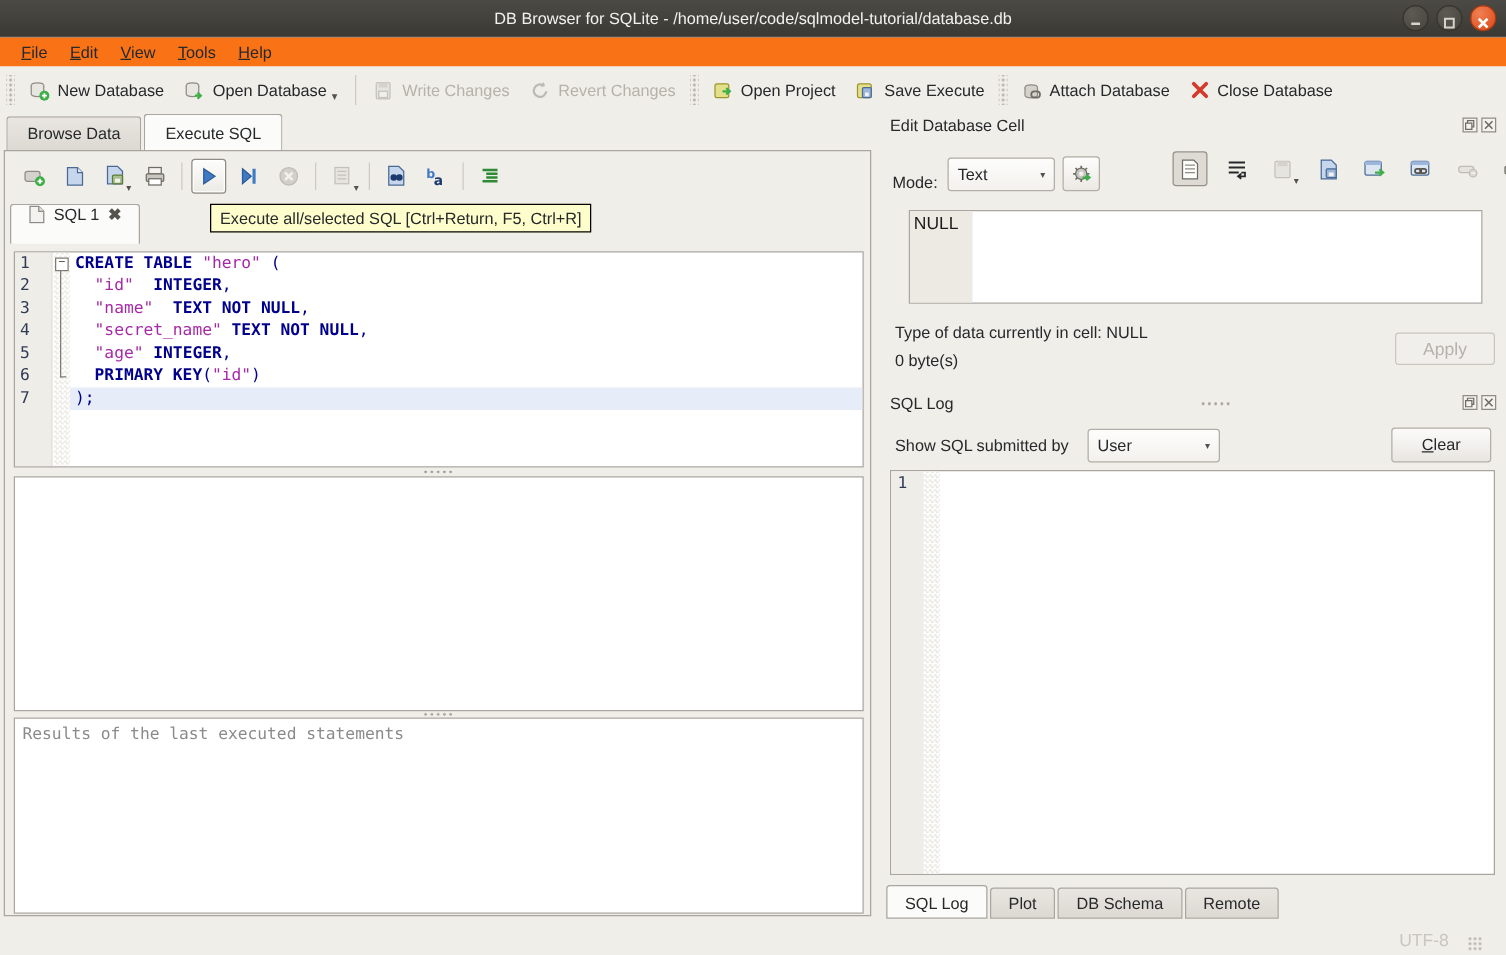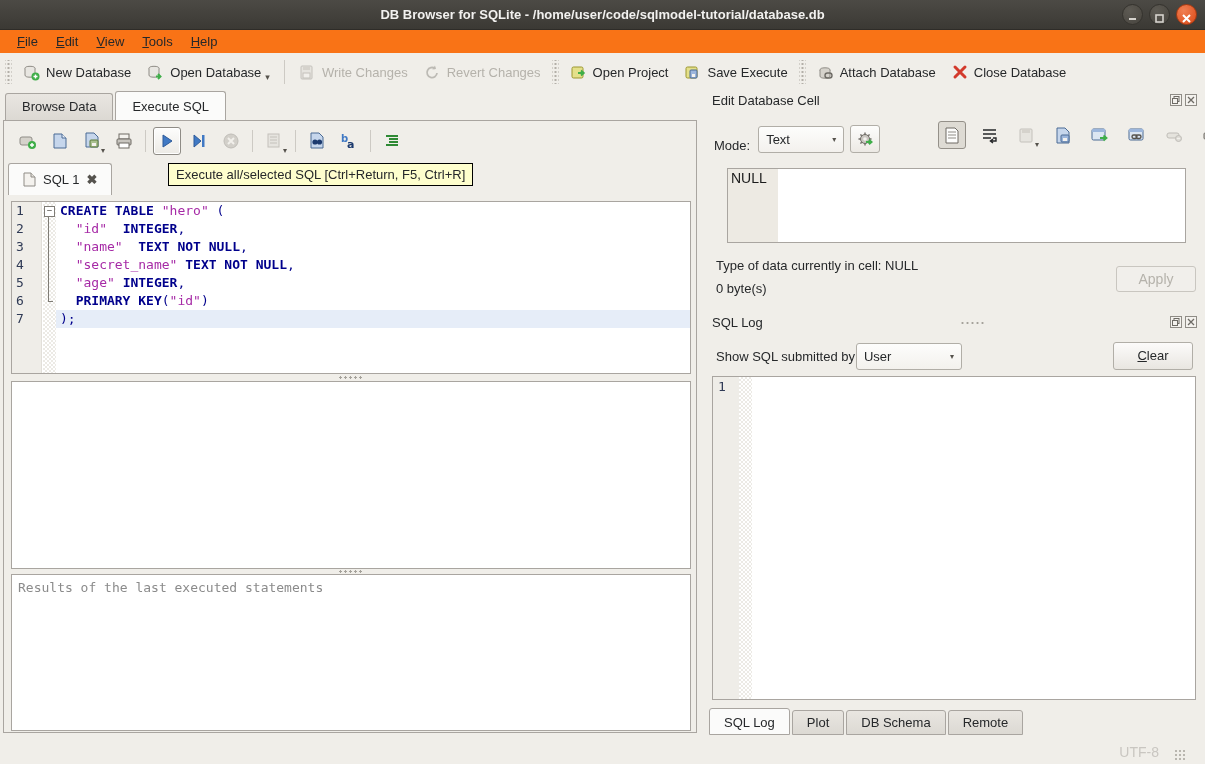--- a/index.html
+++ b/index.html
@@ -4,21 +4,21 @@
 <style>
   * { margin:0; padding:0; box-sizing:border-box; }
   html,body { width:1205px; height:764px; overflow:hidden; }
   body { font-family:"Liberation Sans", sans-serif; font-size:13px; color:#26282a; background:#f0eee9; }
   #window { position:relative; width:1205px; height:764px; background:#f0eee9; }
 
   
   .titlebar { position:absolute; top:0; left:0; right:0; height:30px;
     background:linear-gradient(#4c4a45,#3b3934); border-bottom:1px solid #2e2c28;
     display:flex; align-items:center; justify-content:center; }
-  .titlebar .title { color:#f2f1ef; font-weight:bold; font-size:13px; }
+  .titlebar .title { color:#f2f1ef; font-weight:normal; font-size:13px; }
   .winbtns { position:absolute; right:8px; top:4px; display:flex; gap:6px; }
   .winbtn { width:21px; height:21px; border-radius:50%; background:radial-gradient(circle at 35% 30%, #5d5a53, #47443e);
     border:1px solid #35332e; color:#cfccc6; font-size:11px; line-height:19px; text-align:center; }
   .winbtn.close { background:radial-gradient(circle at 35% 30%, #f08054, #dd4814); border-color:#a83a12; color:#fff; }
   .winbtn svg { margin-top:4px; }
 
   
   .menubar { position:absolute; top:30px; left:0; right:0; height:23px; display:flex; align-items:center; padding-left:8px; background:#f97316; }
   .menu-item { display:inline-block; padding:3px 9px; cursor:default; }
   .menu-item::first-letter { text-decoration:underline; }
@@ -48,21 +48,21 @@
   
   .sql-toolbar { position:absolute; top:6px; left:10px; display:flex; align-items:center; gap:4px; }
   .icon-btn { width:28px; height:28px; display:flex; align-items:center; justify-content:center; border:1px solid transparent; border-radius:3px; position:relative; }
   .icon-btn.hovered { border-color:#8f8c86; background:linear-gradient(#fdfdfc,#eceae5); box-shadow:0 0 0 1px #fff inset; }
   .icon-btn.pressed { border-color:#949089; background:#dedbd4; }
   .icon-btn .mini-caret { position:absolute; right:0px; bottom:-1px; font-size:8px; color:#55524c; }
   .sql-sep { width:1px; height:22px; background:#cdcac4; margin:0 3px; }
 
   
   .doc-tabbar { position:absolute; top:42px; left:4px; height:32px; display:flex; }
-  .doc-tab { display:flex; align-items:center; gap:7px; padding:0 14px; border:1px solid #a9a5a0; border-bottom:none;
+  .doc-tab { display:flex; align-items:flex-start; gap:7px; padding:0 14px; border:1px solid #a9a5a0; border-bottom:none;
     border-radius:3px 3px 0 0; background:#fbfbfa; position:relative; z-index:2; }
   .doc-tab .close-x { font-weight:bold; color:#55534e; }
 
   
   .tooltip { position:absolute; left:165px; top:72px; z-index:10; background:#fefecd; border:1px solid #000;
     padding:3px 7px; font-size:13px; white-space:nowrap; }
 
   
   .editor-box { position:absolute; top:80px; left:7px; width:680px; height:173px; border:1px solid #a9a5a0; background:#fff; overflow:hidden; }
   .editor-strips { position:absolute; inset:0; }
@@ -533,21 +533,21 @@
         </div>
       <div class="dock-btn">
           <svg width="8" height="8">
             <path d="M1 1 L7 7 M7 1 L1 7" stroke="#6e6b65" stroke-width="1.3"></path>
           </svg>
         </div>
     </div>
 
     <div class="log-filter-row">
       <span>Show SQL submitted by</span>
-      <div class="combo" style="width:106px; margin-left:1px;">
+      <div class="combo" style="width:106px; margin-left:15px;">
         <span>User</span>
         <span class="arrow">▾</span>
       </div>
       <div class="clear-btn">Clear</div>
     </div>
 
     <div class="log-box">
       <div class="log-gutter"></div>
       <div class="log-foldstrip"></div>
       <div class="log-num">1</div>

